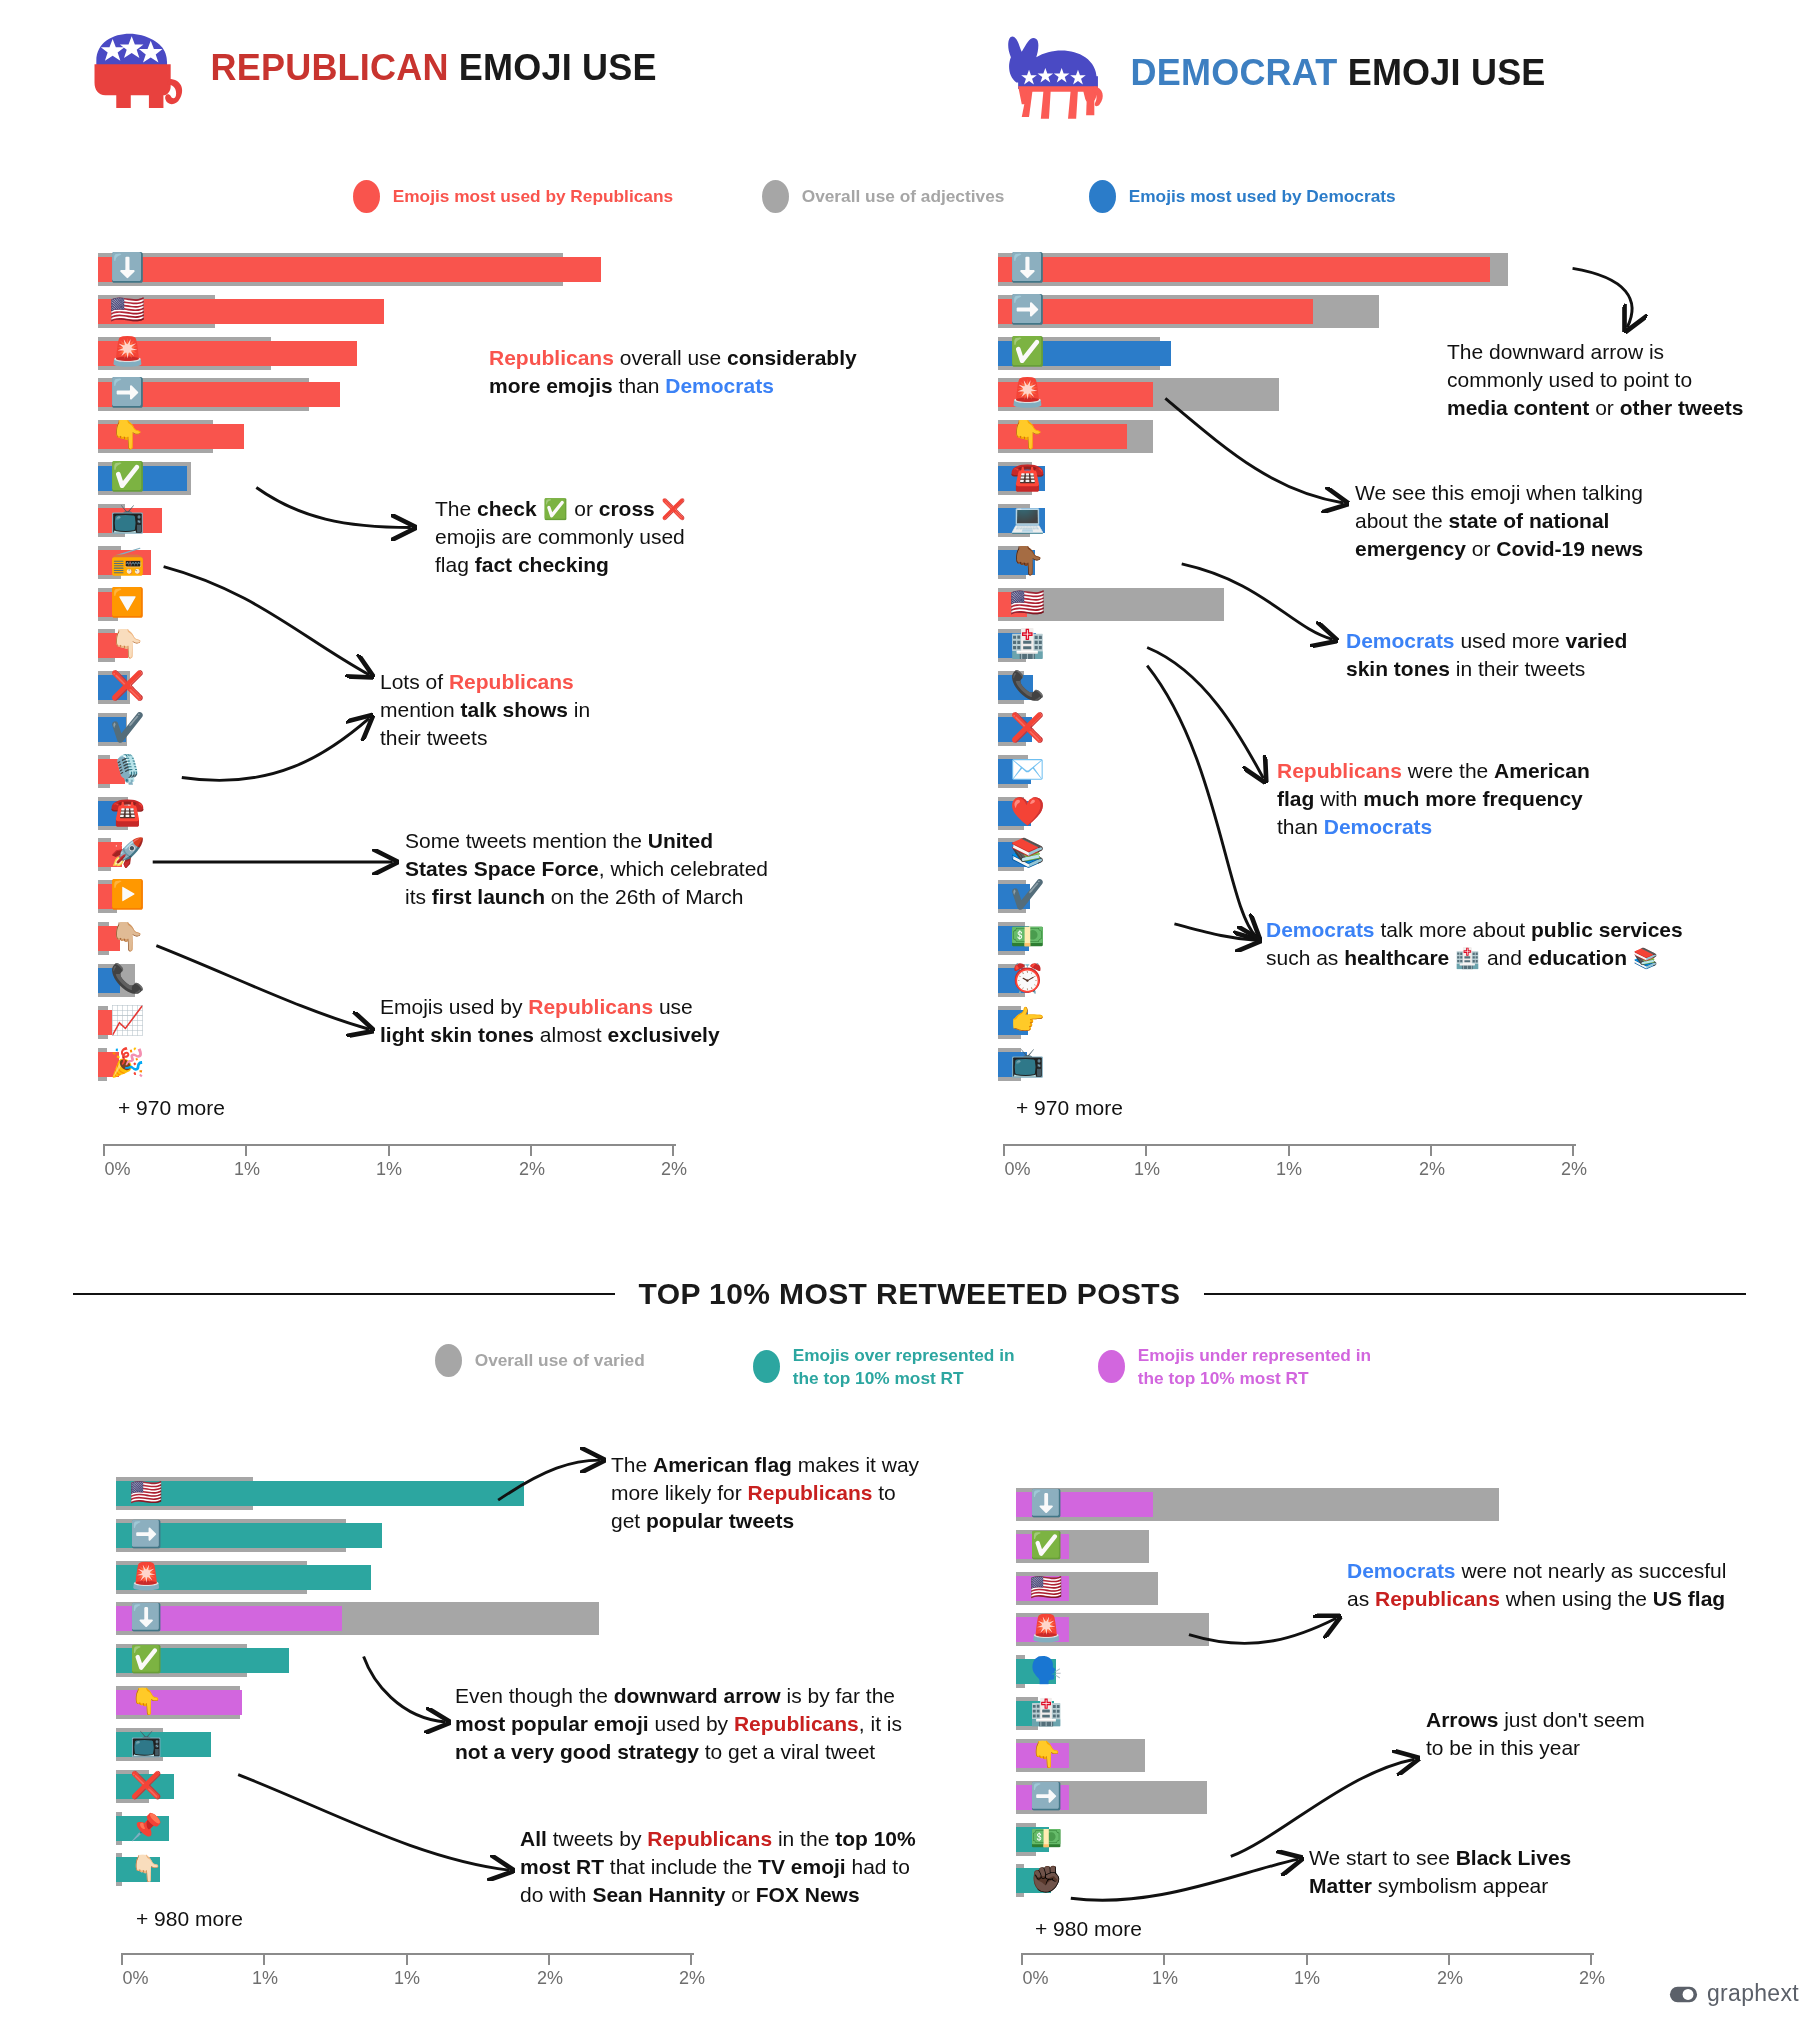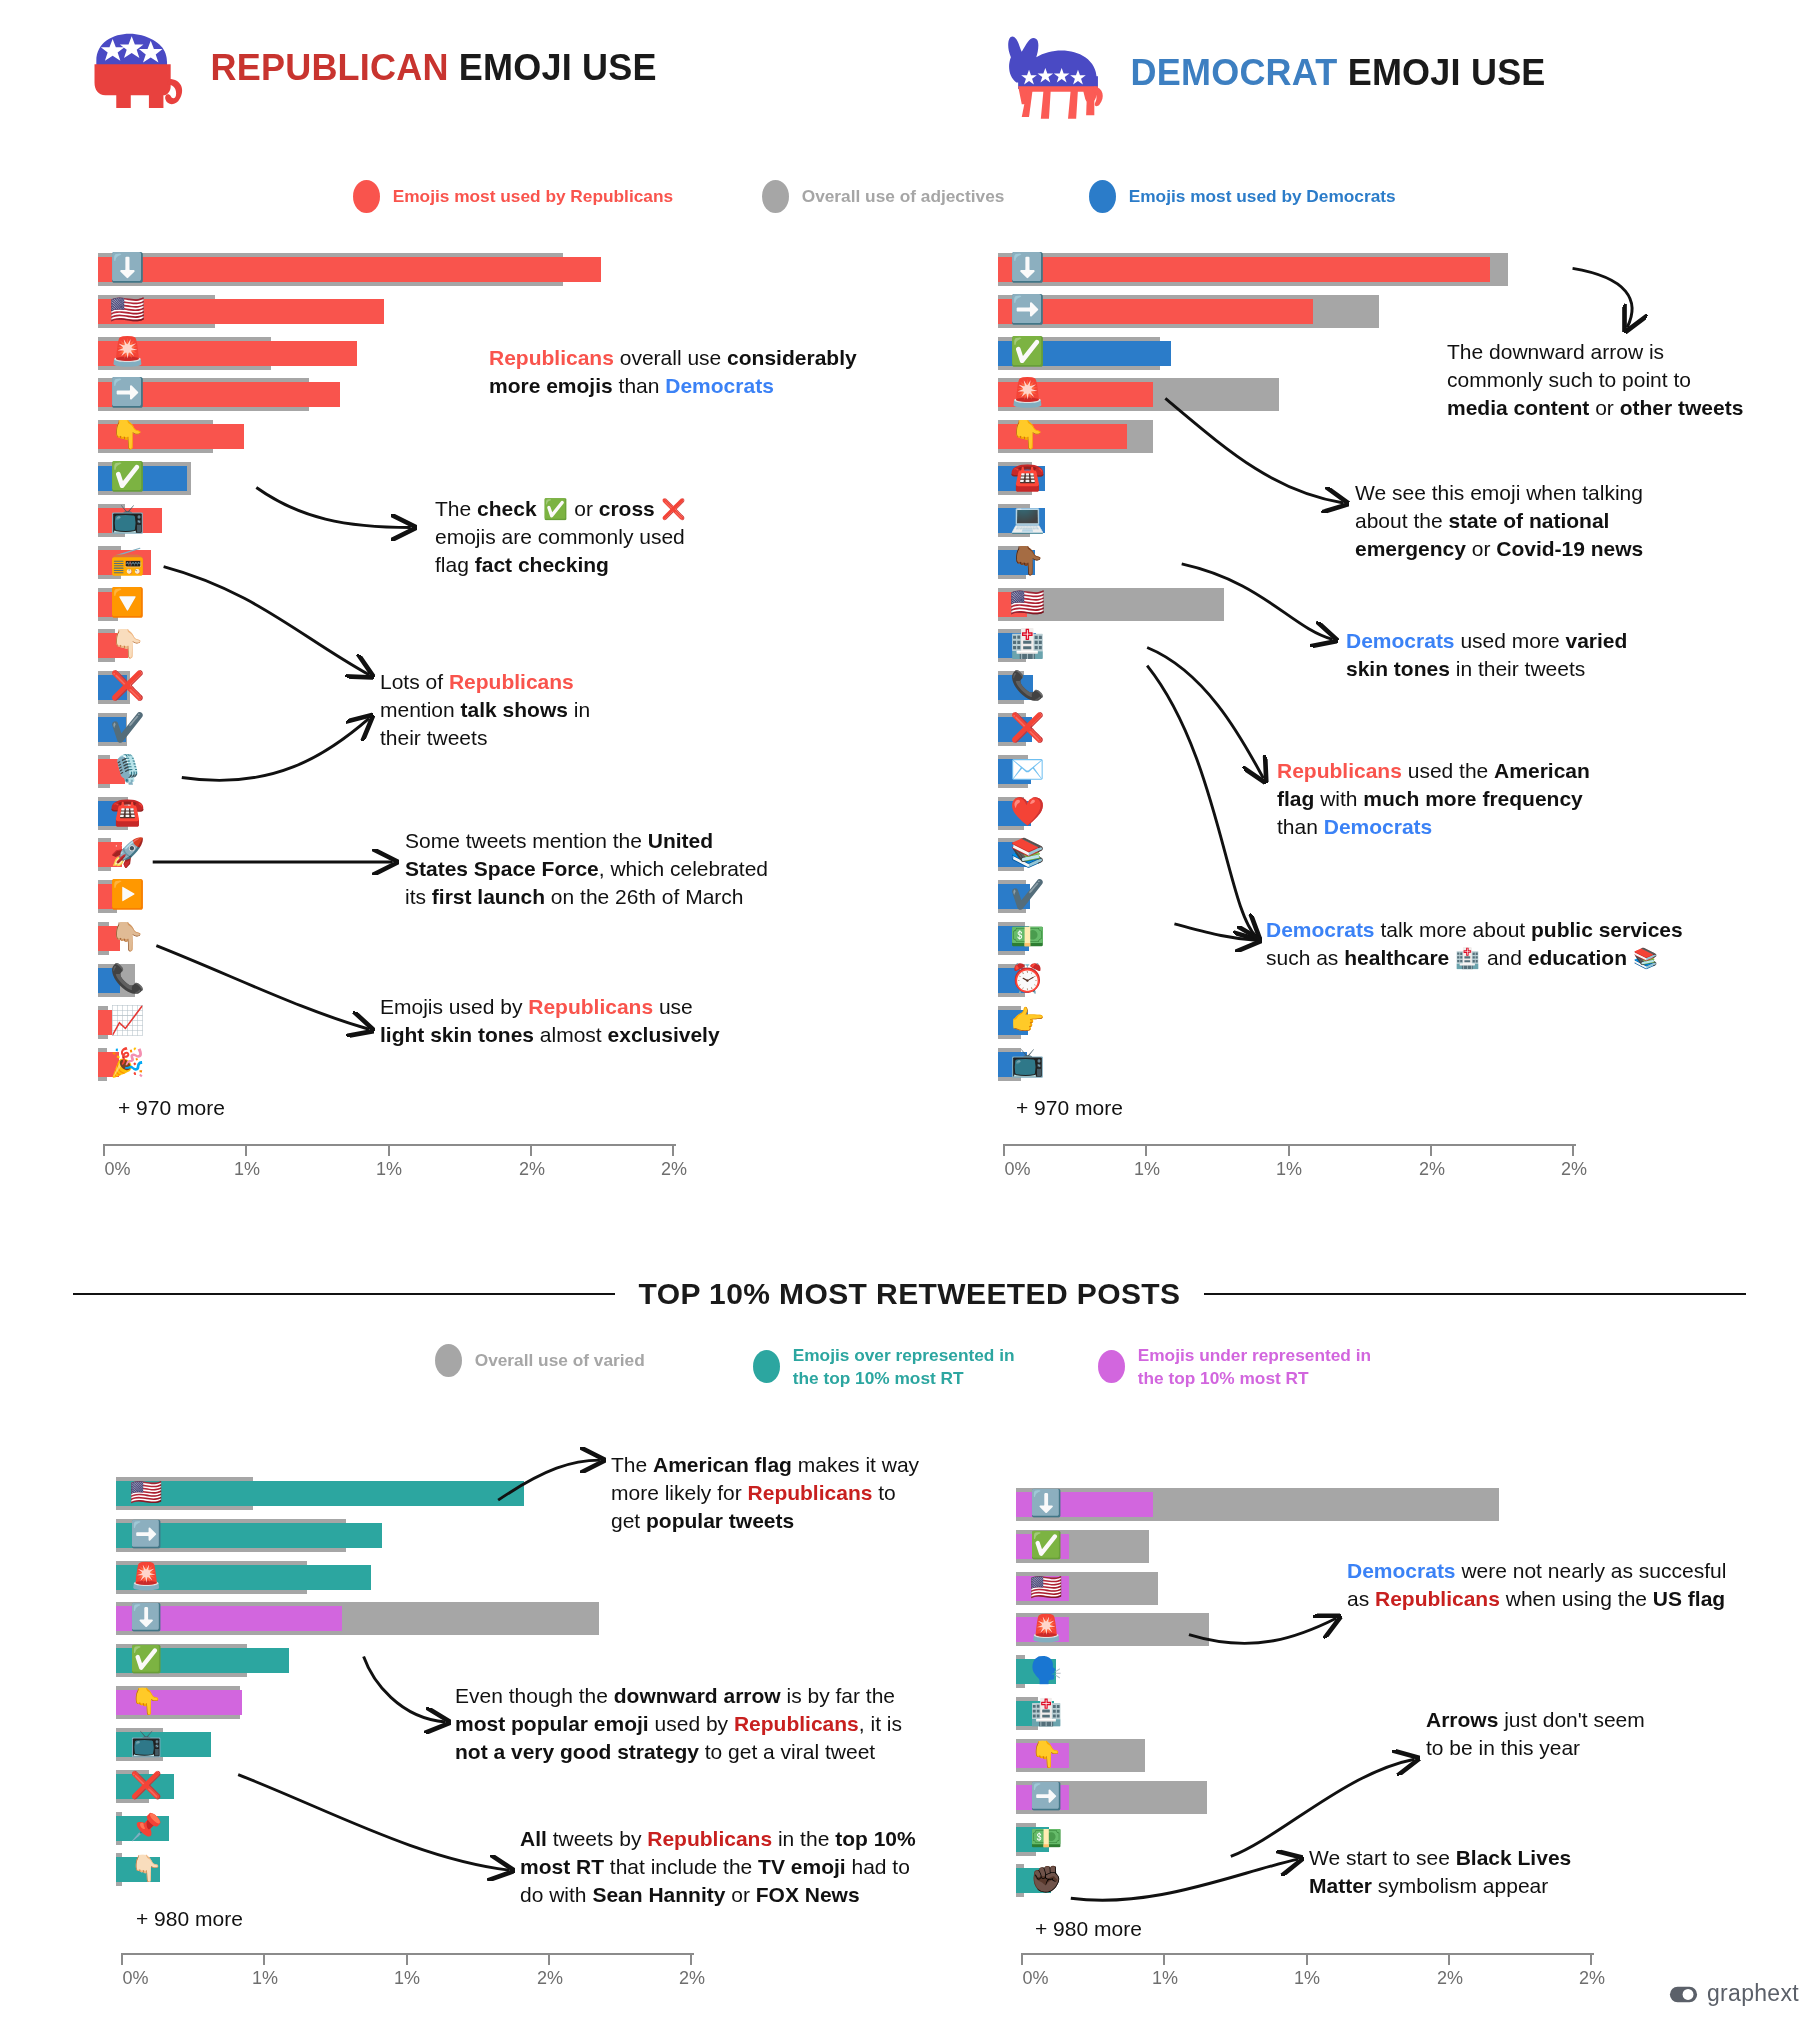--- a/index.html
+++ b/index.html
@@ -521,24 +521,24 @@
       </span>
     </div>
   </div>
 
   <div class="anno" id="anno-rep-overall" style="left:489px; top:344px; width:391px;"><span class="rep">Republicans</span><span> overall use </span><span style="font-weight: 700;">considerably</span><br><span style="font-weight: 700;">more emojis</span><span> than </span><span class="dem">Democrats</span></div>
   <div class="anno" id="anno-rep-check" style="left:435px; top:495px; width:291px;"><span>The </span><span style="font-weight: 700;">check</span><span class="em"> ✅ </span><span>or </span><span style="font-weight: 700;">cross</span><span class="em"> ❌</span><br><span>emojis are commonly used</span><br><span>flag </span><span style="font-weight: 700;">fact checking</span></div>
   <div class="anno" id="anno-rep-talkshows" style="left:380px; top:668px; width:255px;"><span>Lots of </span><span class="rep">Republicans</span><br><span>mention </span><span style="font-weight: 700;">talk shows</span><span> in</span><br><span>their tweets</span></div>
   <div class="anno" id="anno-rep-spaceforce" style="left:405px; top:827px; width:418px;"><span>Some tweets mention the </span><span style="font-weight: 700;">United</span><br><span style="font-weight: 700;">States Space Force</span><span>, which celebrated</span><br><span>its </span><span style="font-weight: 700;">first launch</span><span> on the 26th of March</span></div>
   <div class="anno" id="anno-rep-skintones" style="left:380px; top:993px; width:418px;"><span>Emojis used by </span><span class="rep">Republicans</span><span> use</span><br><span style="font-weight: 700; margin-top: 24px;">light skin tones</span><span> almost </span><span style="font-weight: 700;">exclusively</span></div>
 
-  <div class="anno" id="anno-dem-downarrow" style="left:1447px; top:338px; width:364px;"><span>The downward arrow is</span><br><span>commonly such to point to</span><br><span style="font-weight: 700;">media content</span><span> or </span><span style="font-weight: 700;">other tweets</span></div>
+  <div class="anno" id="anno-dem-downarrow" style="left:1447px; top:338px; width:364px;"><span>The downward arrow is</span><br><span>commonly used to point to</span><br><span style="font-weight: 700;">media content</span><span> or </span><span style="font-weight: 700;">other tweets</span></div>
   <div class="anno" id="anno-dem-emergency" style="left:1355px; top:479px; width:382px;"><span>We see this emoji when talking</span><br><span>about the </span><span style="font-weight: 700;">state of national</span><br><span style="font-weight: 700;">emergency</span><span> or </span><span style="font-weight: 700;">Covid-19 news</span></div>
   <div class="anno" id="anno-dem-skintones" style="left:1346px; top:627px; width:382px;"><span class="dem">Democrats</span><span> used more </span><span style="font-weight: 700;">varied</span><br><span style="font-weight: 700;">skin tones</span><span> in their tweets</span></div>
-  <div class="anno" id="anno-dem-flag" style="left:1277px; top:757px; width:391px;"><span class="rep">Republicans</span><span> used the </span><span style="font-weight: 700;">American</span><br><span style="font-weight: 700;">flag</span><span> with </span><span style="font-weight: 700;">much more frequency</span><br><span>than </span><span class="dem">Democrats</span></div>
+  <div class="anno" id="anno-dem-flag" style="left:1277px; top:757px; width:391px;"><span class="rep">Republicans</span><span> were the </span><span style="font-weight: 700;">American</span><br><span style="font-weight: 700;">flag</span><span> with </span><span style="font-weight: 700;">much more frequency</span><br><span>than </span><span class="dem">Democrats</span></div>
   <div class="anno" id="anno-dem-services" style="left:1266px; top:916px; width:427px;"><span class="dem">Democrats</span><span> talk more about </span><span style="font-weight: 700;">public services</span><br><span>such as </span><span style="font-weight: 700;">healthcare</span><span class="em"> 🏥 </span><span>and </span><span style="font-weight: 700;">education</span><span class="em"> 📚</span></div>
 
   <div class="anno" id="anno-bl-flag" style="left:611px; top:1451px; width:364px;"><span>The </span><span style="font-weight: 700;">American flag</span><span> makes it way</span><br><span>more likely for </span><span class="repdark">Republicans</span><span> to</span><br><span>get </span><span style="font-weight: 700;">popular tweets</span></div>
   <div class="anno" id="anno-bl-downarrow" style="left:455px; top:1682px; width:491px;"><span>Even though the </span><span style="font-weight: 700;">downward arrow</span><span> is by far the</span><br><span style="font-weight: 700;">most popular emoji</span><span> used by </span><span class="repdark">Republicans</span><span>, it is</span><br><span style="font-weight: 700;">not a very good strategy</span><span> to get a viral tweet</span></div>
   <div class="anno" id="anno-bl-hannity" style="left:520px; top:1825px; width:427px;"><span style="font-weight: 700;">All</span><span> tweets by </span><span class="repdark">Republicans</span><span> in the </span><span style="font-weight: 700;">top 10%</span><br><span style="font-weight: 700;">most RT</span><span> that include the </span><span style="font-weight: 700;">TV emoji</span><span> had to</span><br><span>do with </span><span style="font-weight: 700;">Sean Hannity</span><span> or </span><span style="font-weight: 700;">FOX News</span></div>
 
   <div class="anno" id="anno-br-usflag" style="left:1347px; top:1557px; width:455px;"><span class="dem">Democrats</span><span> were not nearly as succesful</span><br><span>as </span><span class="repdark">Republicans</span><span> when using the </span><span style="font-weight: 700;">US flag</span></div>
   <div class="anno" id="anno-br-arrows" style="left:1426px; top:1706px; width:309px;"><span style="font-weight: 700;">Arrows</span><span> just don't seem</span><br><span>to be in this year</span></div>
   <div class="anno" id="anno-br-blm" style="left:1309px; top:1844px; width:327px;"><span>We start to see </span><span style="font-weight: 700;">Black Lives</span><br><span style="font-weight: 700;">Matter</span><span> symbolism appear</span></div>
 

